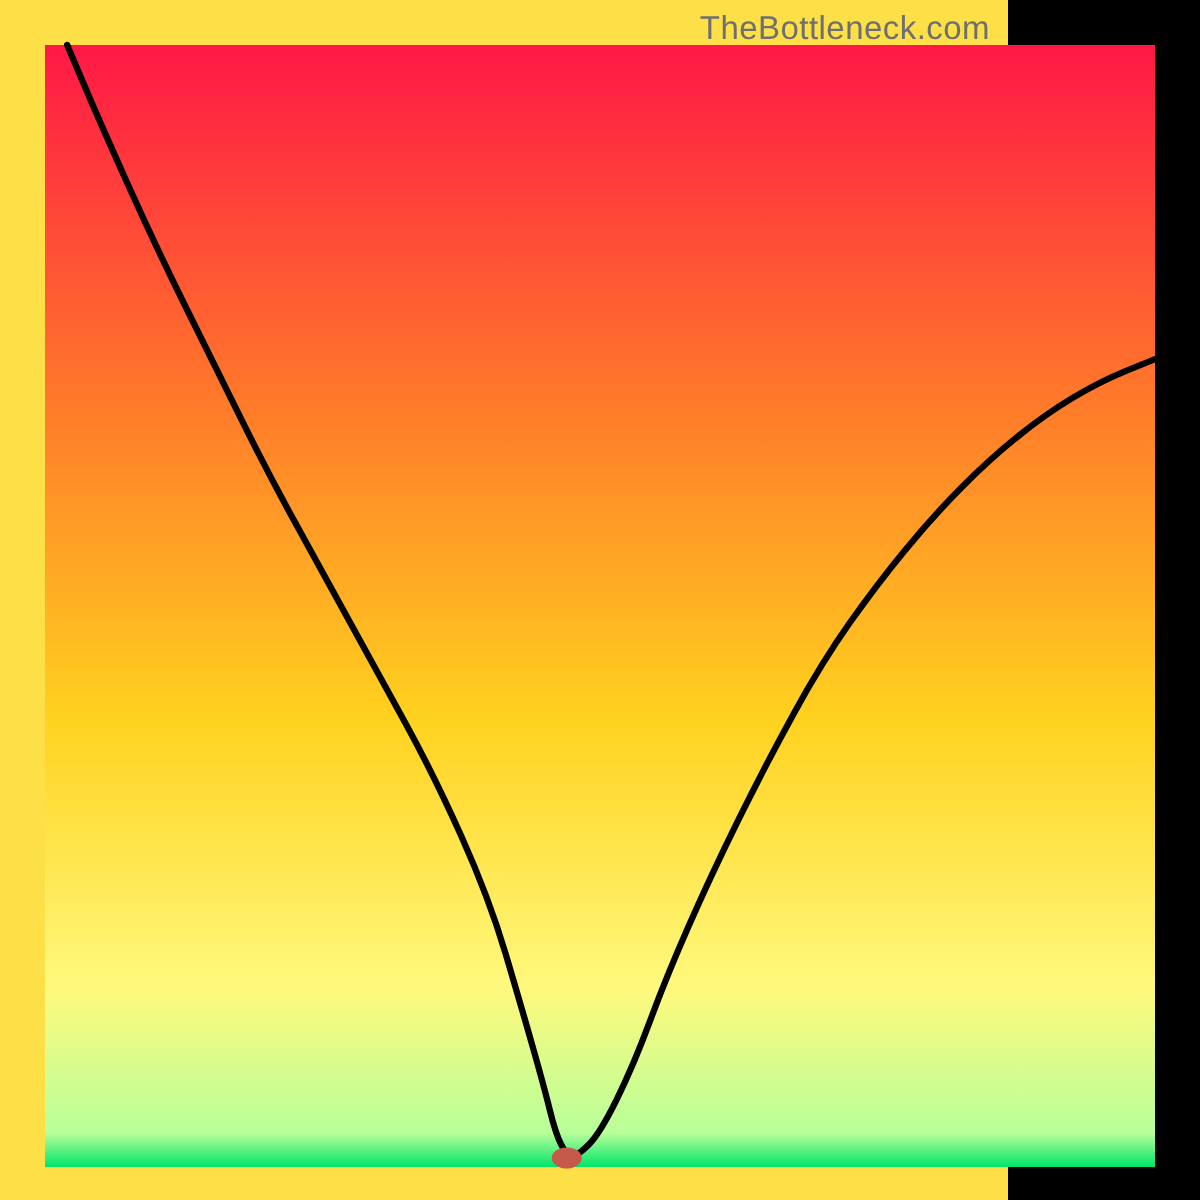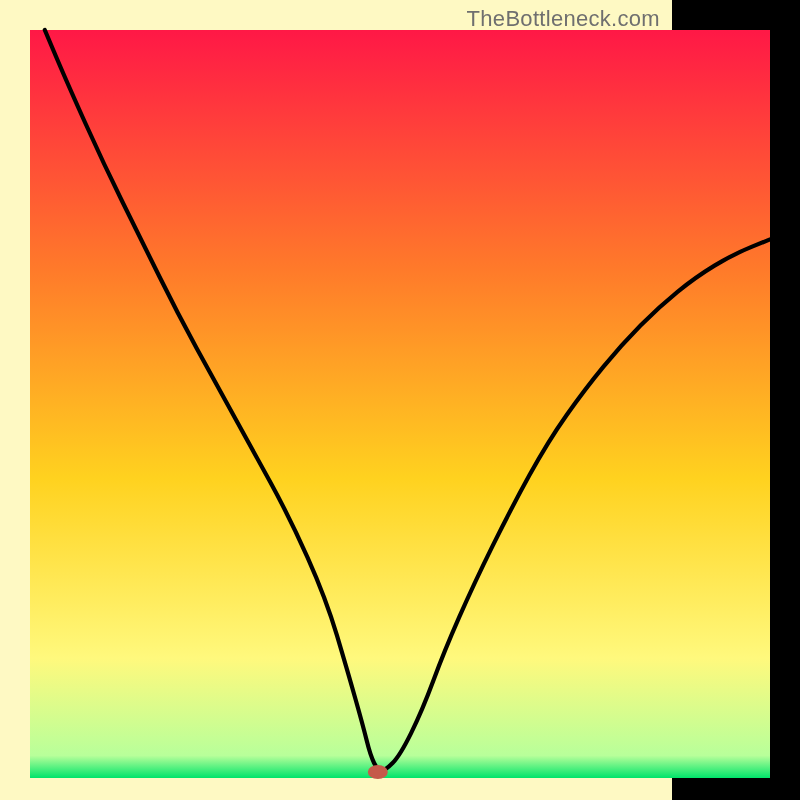--- a/index.html
+++ b/index.html
@@ -8,21 +8,21 @@
     width: 800px;
     height: 800px;
     background: #000;
     font-family: Arial, Helvetica, sans-serif;
     overflow: hidden;
   }
   .frame {
     position: relative;
     width: 672px;
     height: 800px;
-    background: #fef9c3;
+    background: #fde047;
   }
   .watermark {
     position: absolute;
     top: 6px;
     right: 12px;
     color: #6f6f6f;
     font-size: 22px;
     font-weight: 400;
     letter-spacing: 0.3px;
     z-index: 5;

